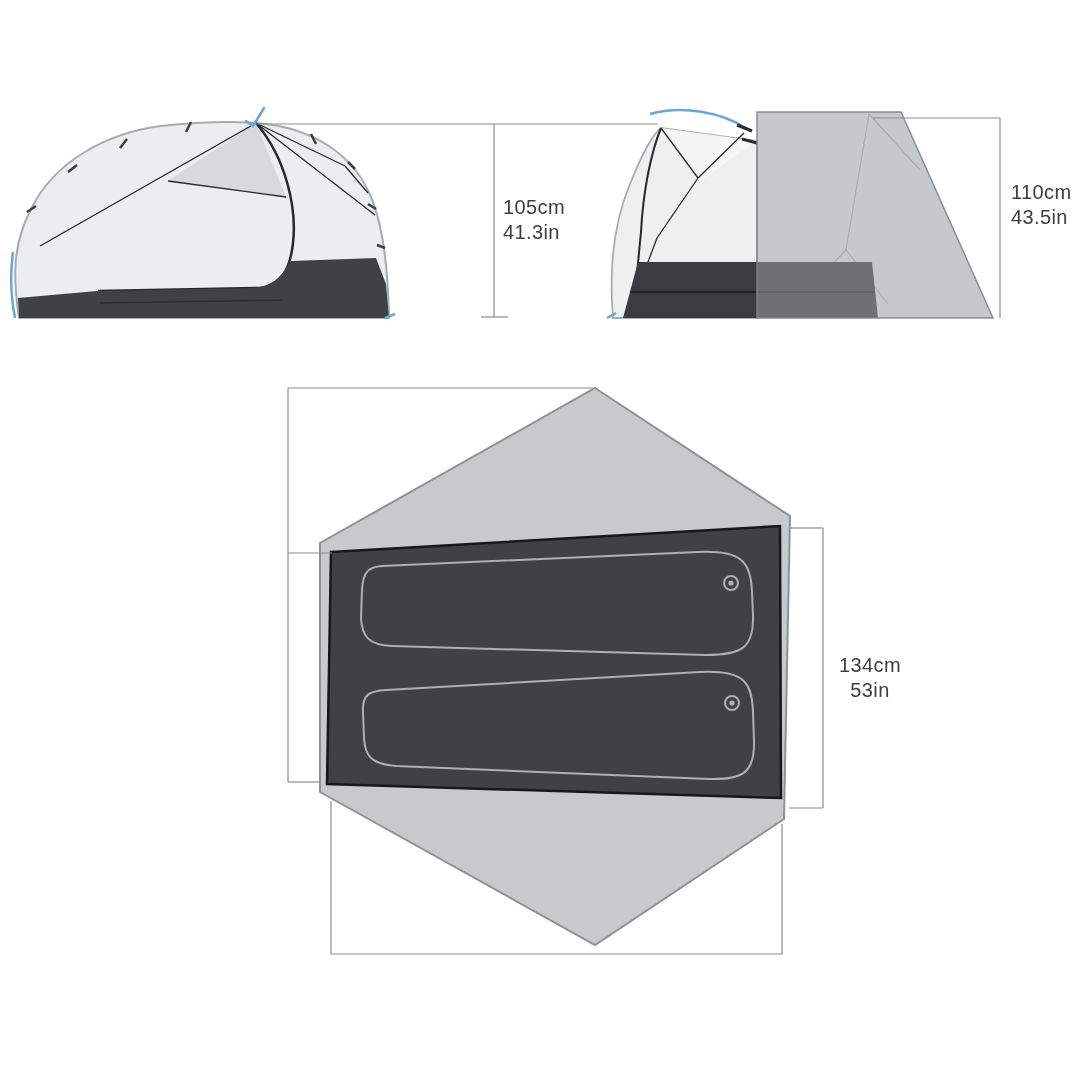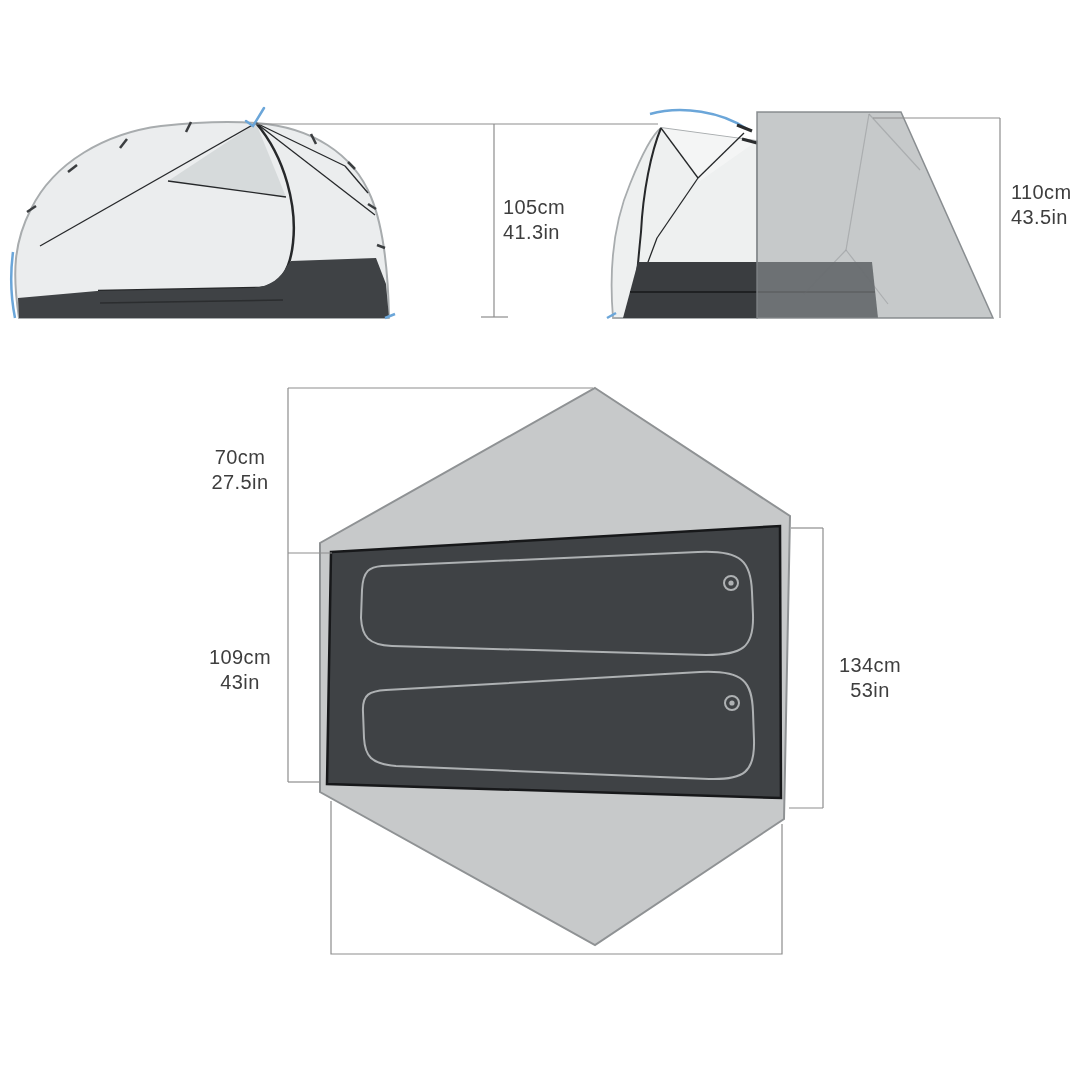--- a/index.html
+++ b/index.html
@@ -147,29 +147,21 @@
   <div class="dim-label" style="left:503px;top:195px;">
     <div>105cm</div>
     <div>41.3in</div>
   </div>
 
   <div class="dim-label" style="left:1011px;top:180px;">
     <div>110cm</div>
     <div>43.5in</div>
   </div>
 
-  <div class="dim-label centered" style="left:185px;top:445px;">
-    <div>70cm</div>
-    <div>27.5in</div>
-  </div>
 
-  <div class="dim-label centered" style="left:185px;top:645px;">
-    <div>109cm</div>
-    <div>43in</div>
-  </div>
 
   <div class="dim-label centered" style="left:815px;top:645px;margin-top:8px;">
     <div>134cm</div>
     <div>53in</div>
   </div>
 
 
 </div>
 
 </body></html>

